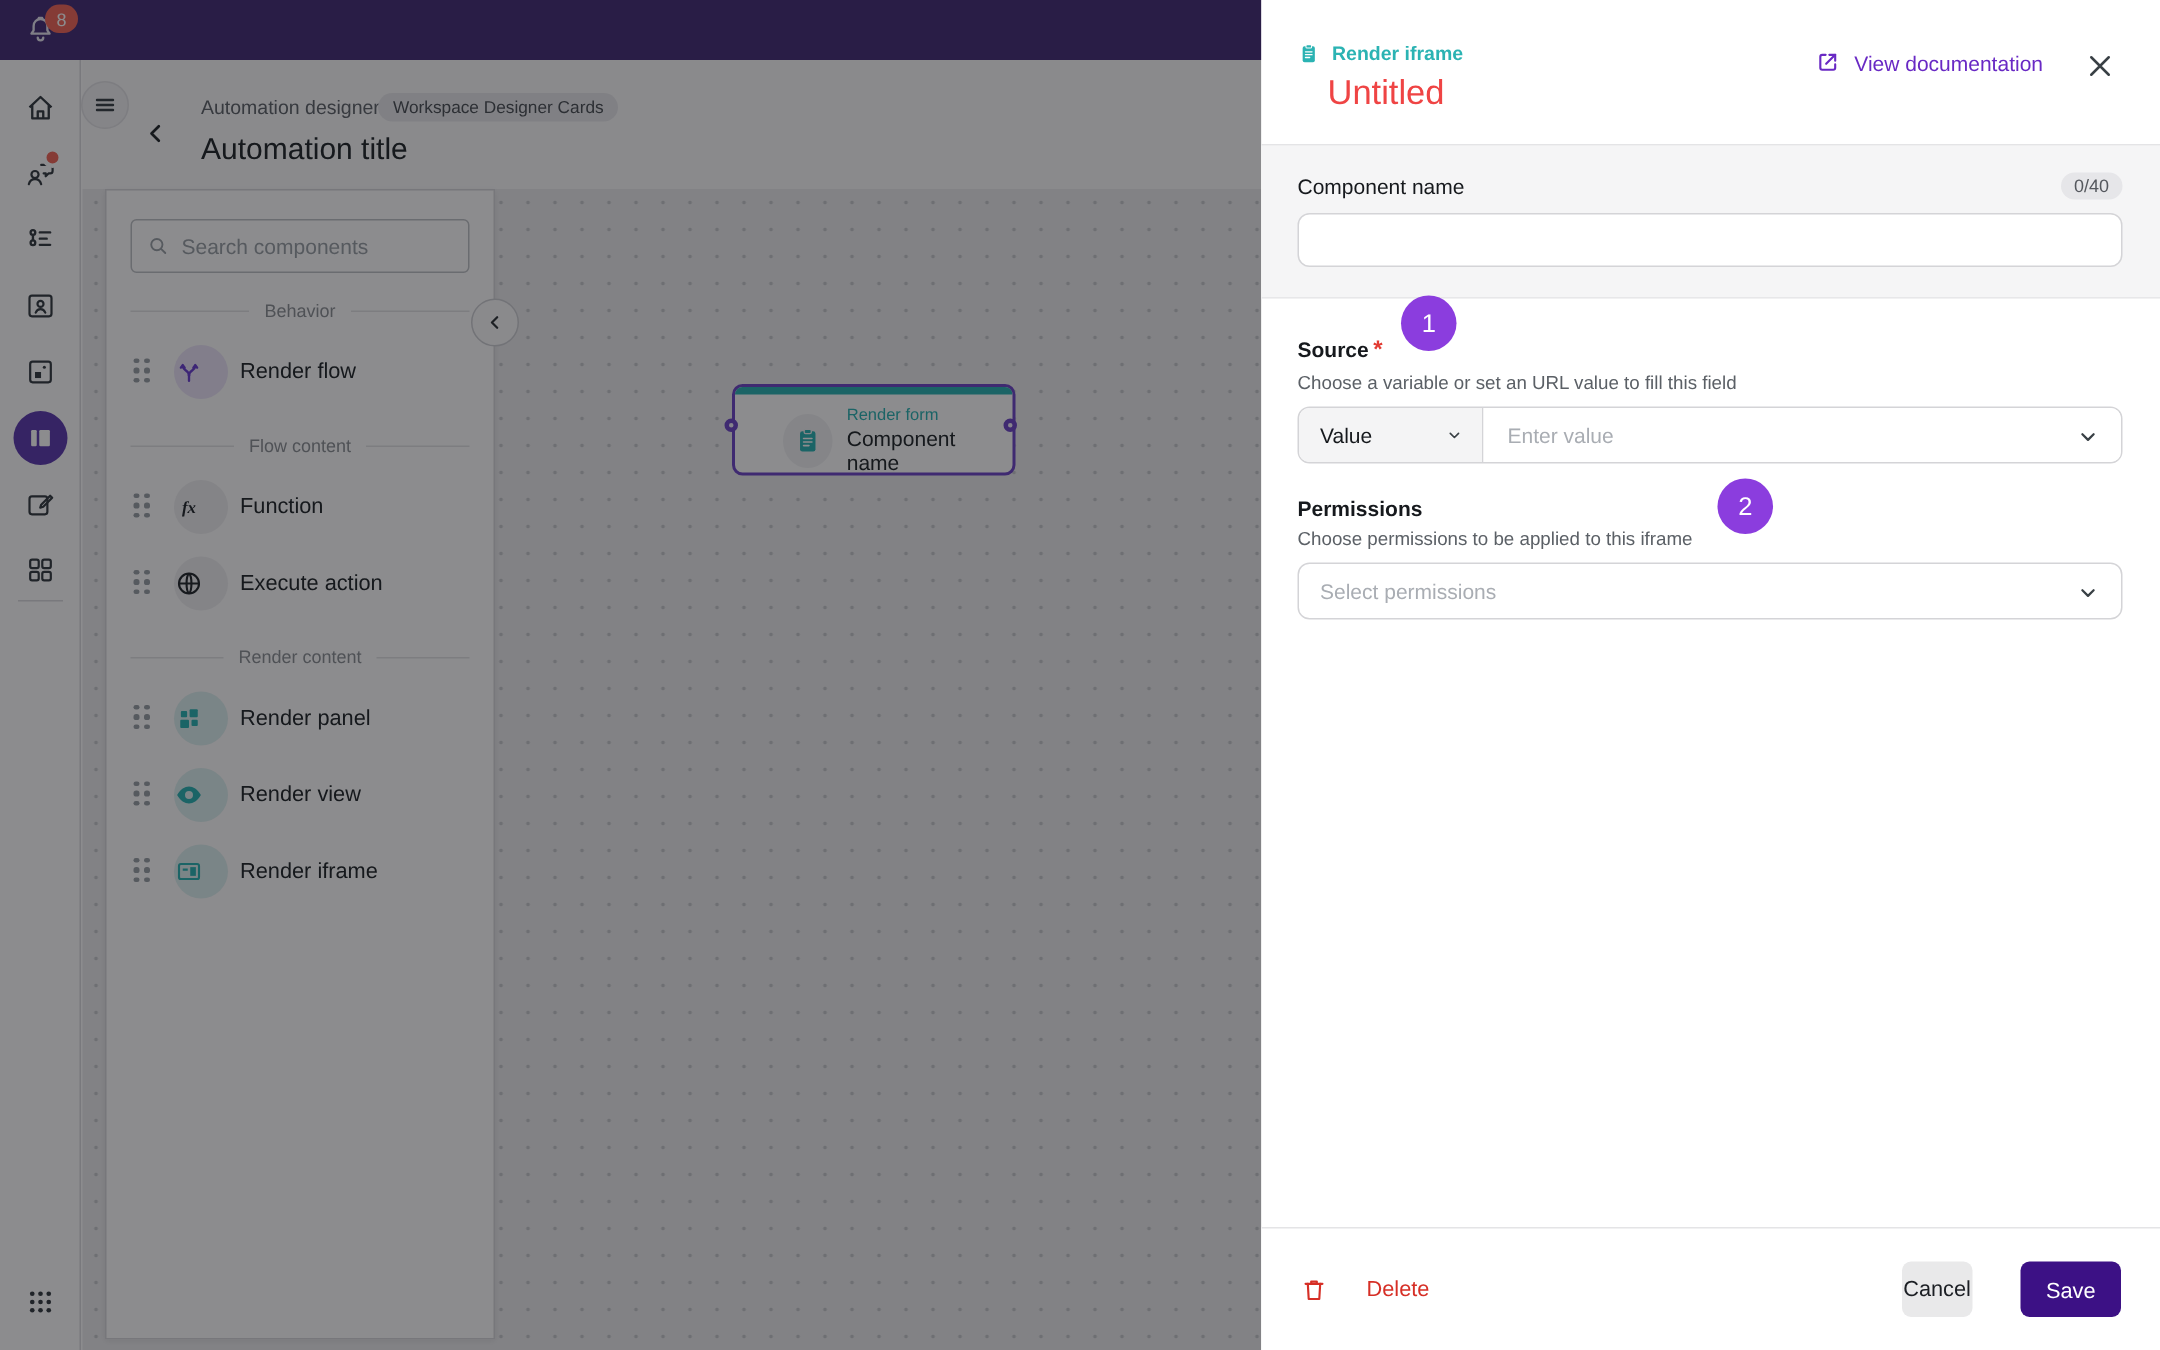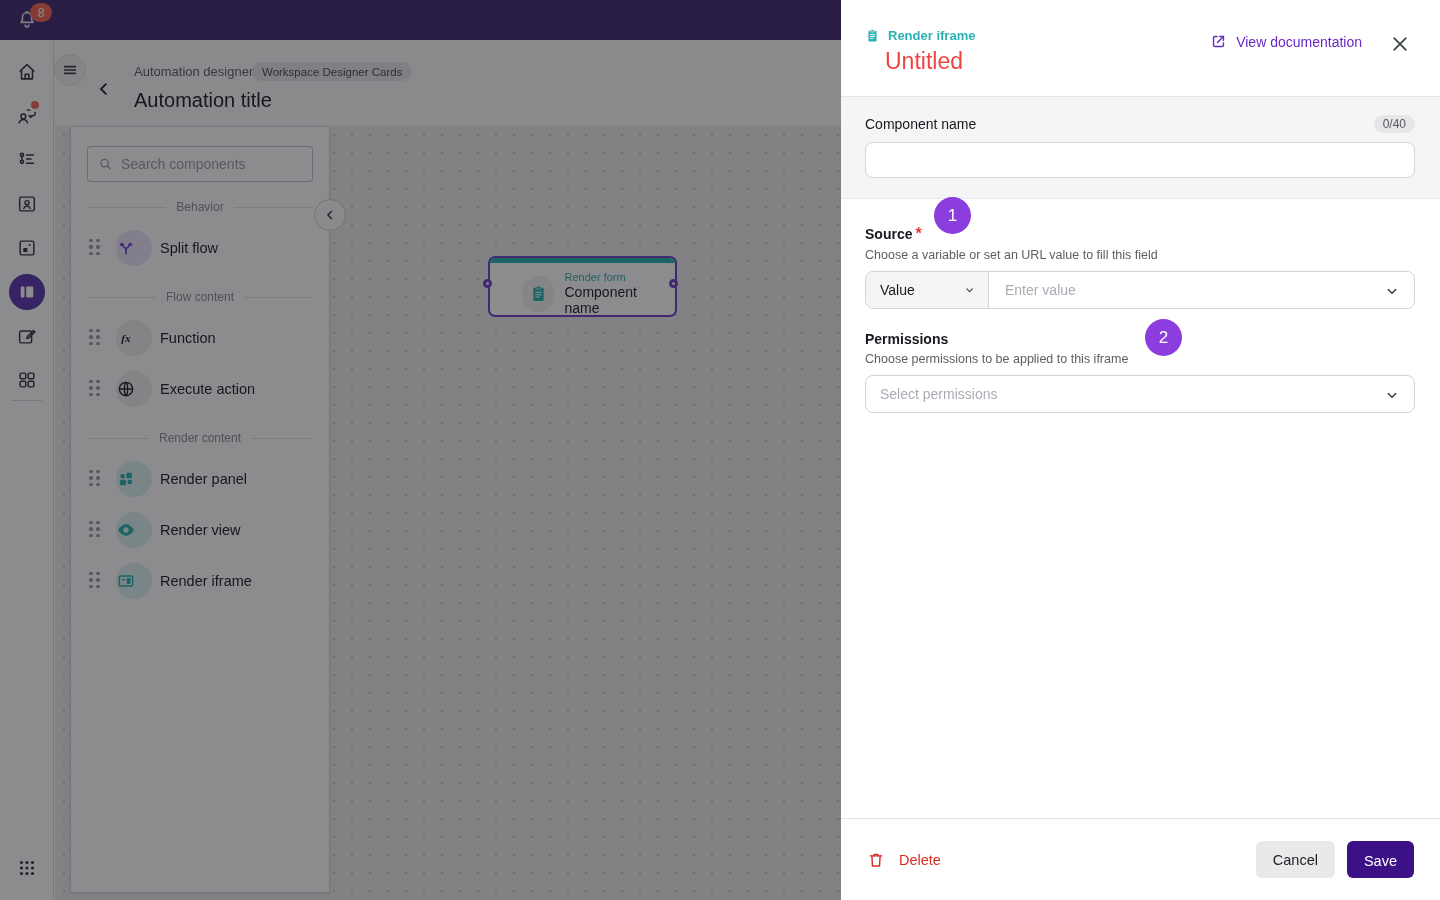--- a/index.html
+++ b/index.html
@@ -131,27 +131,27 @@
   .chev { width:18px; height:18px; color:#394045; }
 
   .step-badge { position:absolute; width:37px; height:37px; border-radius:50%;
     background:var(--badge-purple,#8b3dde); color:#fff; font-size:17px; font-weight:500;
     display:flex; align-items:center; justify-content:center; z-index:3; }
   .step-1 { left:93px; top:197px; }
   .step-2 { left:304px; top:319px; }
 
   .drawer-footer { position:absolute; left:0; bottom:0; width:100%; height:82px;
     border-top:1px solid #e4e4e6; display:flex; align-items:center; padding:0 26px 0 26px; background:#fff; }
-  .delete-btn { display:flex; align-items:center; gap:14px; color:var(--delete-red,#d62f26);
+  .delete-btn { display:flex; align-items:center; gap:26px; color:var(--delete-red,#d62f26);
     font-size:14.5px; font-weight:500; cursor:pointer; }
   .delete-btn svg { width:18px; height:18px; }
   .footer-spacer { flex:1; }
   .btn { height:37px; border:0; border-radius:6px; font-size:14.5px; cursor:pointer;
     font-family:"Liberation Sans",sans-serif; }
-  .btn-cancel { background:#e9e9ea; color:#1c1f24; padding:0 17px; margin-right:12px; }
+  .btn-cancel { background:#e9e9ea; color:#1c1f24; padding:0 1px; margin-right:32px; }
   .btn-save { background:var(--save-purple,#3c1185); color:#fff; padding:12px 17px; }
 </style>
 </head>
 <body>
 
 <div class="stage">
 
   <div class="topbar">
     <div class="bell-wrap">
       <svg viewBox="0 0 24 24" fill="none" stroke="currentColor" stroke-width="1.7" stroke-linejoin="round" stroke-linecap="round">
@@ -279,21 +279,21 @@
           </span>
         <span class="pi-circle pi-purple">
           <svg viewBox="0 0 24 24" fill="none" stroke="currentColor" stroke-width="1.9" stroke-linecap="round" stroke-linejoin="round">
             <path d="M12 19v-4.5"></path>
               <path d="M12 14.5C12 10.5 7 11 7 7"></path>
               <path d="M12 14.5c0-4 5-3.5 5-7.5"></path>
             <path d="m5.5 8.5 1.5-2 1.5 2"></path>
               <path d="m15.5 8.5 1.5-2 1.5 2"></path>
           </svg>
         </span>
-        <span class="pi-label">Split flow</span>
+        <span class="pi-label">Render flow</span>
       </div>
 
       <div class="palette-section">Flow content</div>
 
       <div class="palette-item">
         <span class="drag-dots">
             <i></i>
             <i></i>
             <i></i>
             <i></i>

